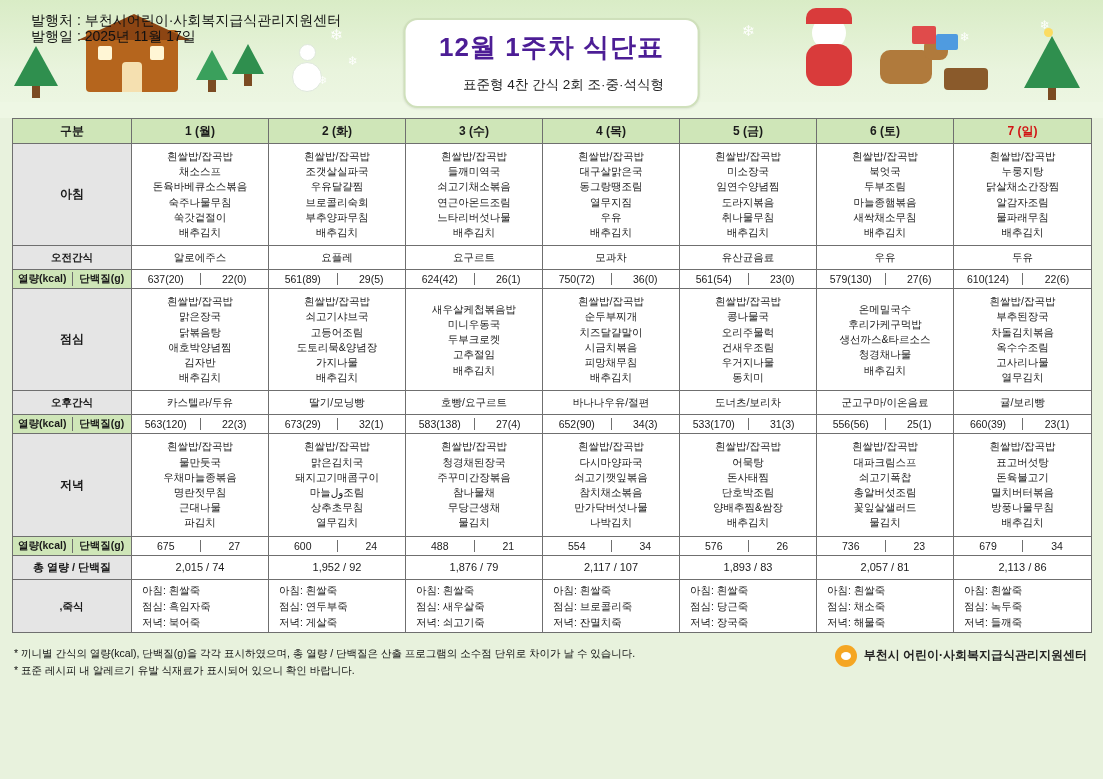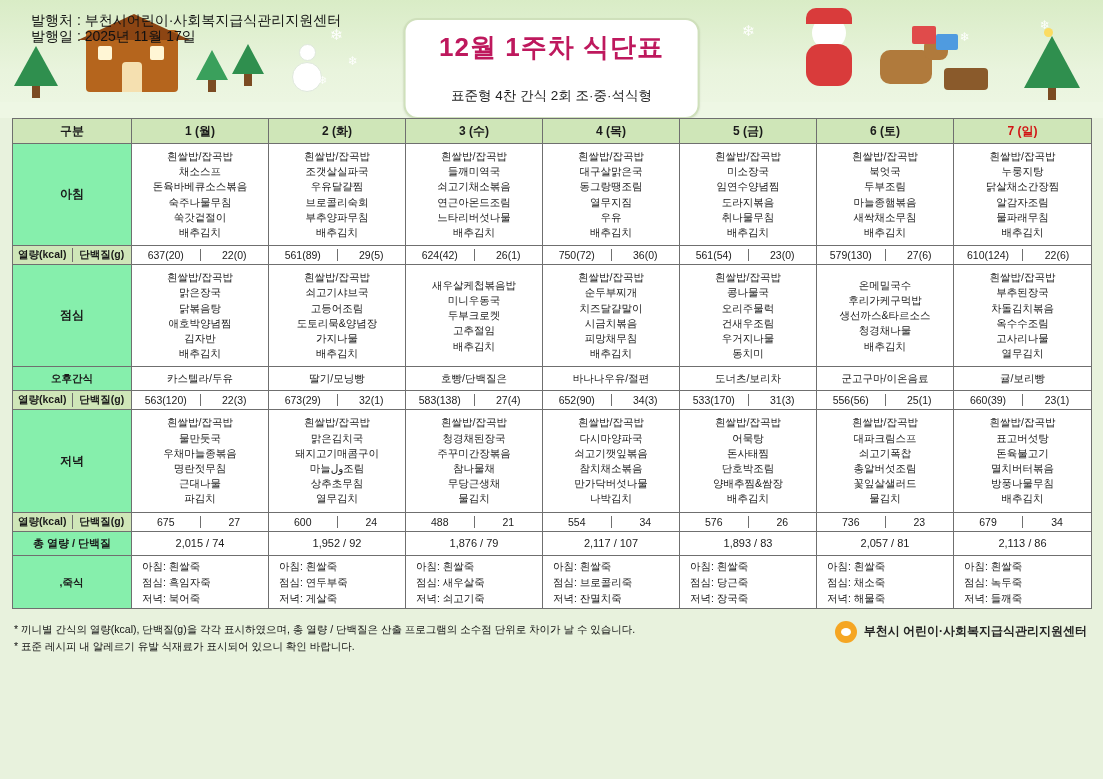--- a/index.html
+++ b/index.html
@@ -23,22 +23,22 @@
     z-index:5;
     margin-left:29px;
   }
   .title-box{
     position:absolute;left:50%;transform:translateX(-50%);top:18px;
     background:#ffffff;border:2px solid #cfe0bb;border-radius:14px;
     padding:10px 34px 12px 34px;text-align:center;
     box-shadow:0 1px 2px rgba(0,0,0,.08);
     z-index:4;
   }
-  .title-main{font-size:26px;font-weight:bold;letter-spacing:1px;color:#be185d;}
-  .title-sub{font-size:13.5px;margin-top:22px;color:#222;}
+  .title-main{font-size:26px;font-weight:bold;letter-spacing:1px;color:#4c1d95;}
+  .title-sub{font-size:13.5px;margin-top:11px;color:#222;text-align:right;}
 
   
   .snow{position:absolute;border-radius:50%;background:#ffffff;opacity:.85;}
   .flake{position:absolute;color:#ffffff;font-size:15px;opacity:.95;}
 
   
   .house{position:absolute;left:86px;top:30px;width:92px;height:62px;background:#b5651d;border-radius:4px;}
   .house-roof{position:absolute;left:78px;top:14px;width:0;height:0;border-left:56px solid transparent;border-right:56px solid transparent;border-bottom:26px solid #8c4513;}
   .house-door{position:absolute;left:122px;top:62px;width:20px;height:30px;background:#f5e0b0;border-radius:4px 4px 0 0;}
   .house-win{position:absolute;top:46px;width:14px;height:14px;background:#fff6d5;border-radius:2px;}
@@ -49,21 +49,21 @@
   .santa-body{position:absolute;background:#d93b3b;border-radius:14px;}
   .reindeer{position:absolute;background:#b07a3c;border-radius:10px;}
   .gift{position:absolute;border-radius:2px;}
   .ground{position:absolute;bottom:0;left:0;width:100%;height:16px;background:#eef7e4;}
 
   
   .table-wrap{padding:0 12px;}
   table{border-collapse:collapse;width:1079px;table-layout:fixed;background:#ffffff;}
   td,th{border:1px solid #6f6f6f;text-align:center;vertical-align:middle;font-size:10.5px;padding:2px 1px;}
   thead th{background:#cfe6b8;font-weight:bold;font-size:12px;height:20px;}
-  .col-label{background:#86efac;font-weight:bold;font-size:12px;}
+  .col-label{background:#e5e5e5;font-weight:bold;font-size:12px;}
   .sunday{color:#d21414;}
   .meal-cell{line-height:15.2px;padding:5px 12px;font-size:10.5px;}
   .snack-row td{height:19px;font-size:10.5px;}
   .kcal-row td{height:18px;font-size:10.5px;}
   .kcal-label{background:#cfe6b8;font-weight:bold;font-size:11px;}
   .kcal-split{padding:0;}
   .total-row td{height:19px;font-size:11px;margin-top:8px;}
   .porridge td{line-height:16px;font-size:10.5px;text-align:left;padding-left:10px;}
   .porridge .col-label{text-align:center;padding-left:0;}
 
@@ -173,20 +173,30 @@
       <td class="col-label">아침</td>
       <td class="meal-cell">흰쌀밥/잡곡밥<br>채소스프<br>돈육바베큐소스볶음<br>숙주나물무침<br>쑥갓겉절이<br>배추김치</td>
       <td class="meal-cell">흰쌀밥/잡곡밥<br>조갯살실파국<br>우유달걀찜<br>브로콜리숙회<br>부추양파무침<br>배추김치</td>
       <td class="meal-cell">흰쌀밥/잡곡밥<br>들깨미역국<br>쇠고기채소볶음<br>연근아몬드조림<br>느타리버섯나물<br>배추김치</td>
       <td class="meal-cell">흰쌀밥/잡곡밥<br>대구살맑은국<br>동그랑땡조림<br>열무지짐<br>우유<br>배추김치</td>
       <td class="meal-cell">흰쌀밥/잡곡밥<br>미소장국<br>임연수양념찜<br>도라지볶음<br>취나물무침<br>배추김치</td>
       <td class="meal-cell">흰쌀밥/잡곡밥<br>북엇국<br>두부조림<br>마늘종햄볶음<br>새싹채소무침<br>배추김치</td>
       <td class="meal-cell">흰쌀밥/잡곡밥<br>누룽지탕<br>닭살채소간장찜<br>알감자조림<br>물파래무침<br>배추김치</td>
     </tr>
 
+    <tr class="snack-row">
+      <td class="col-label">오전간식</td>
+      <td>알로에주스</td>
+      <td>요플레</td>
+      <td>요구르트</td>
+      <td>모과차</td>
+      <td>유산균음료</td>
+      <td>우유</td>
+      <td>두유</td>
+    </tr>
 
     <tr class="kcal-row">
       <td class="kcal-label kcal-split">
         <div class="kcal-two">
           <div>열량(kcal)</div>
           <div>단백질(g)</div>
         </div>
       </td>
       <td class="kcal-split">
         <div class="kcal-two">
@@ -240,21 +250,21 @@
       <td class="meal-cell">흰쌀밥/잡곡밥<br>순두부찌개<br>치즈달걀말이<br>시금치볶음<br>피망채무침<br>배추김치</td>
       <td class="meal-cell">흰쌀밥/잡곡밥<br>콩나물국<br>오리주물럭<br>건새우조림<br>우거지나물<br>동치미</td>
       <td class="meal-cell">온메밀국수<br>후리가케구먹밥<br>생선까스&amp;타르소스<br>청경채나물<br>배추김치</td>
       <td class="meal-cell">흰쌀밥/잡곡밥<br>부추된장국<br>차돌김치볶음<br>옥수수조림<br>고사리나물<br>열무김치</td>
     </tr>
 
     <tr class="snack-row">
       <td class="col-label">오후간식</td>
       <td>카스텔라/두유</td>
       <td>딸기/모닝빵</td>
-      <td>호빵/단백질은</td>
+      <td>호빵/요구르트</td>
       <td>바나나우유/절편</td>
       <td>도너츠/보리차</td>
       <td>군고구마/이온음료</td>
       <td>귤/보리빵</td>
     </tr>
 
     <tr class="kcal-row">
       <td class="kcal-label kcal-split">
         <div class="kcal-two">
           <div>열량(kcal)</div>

